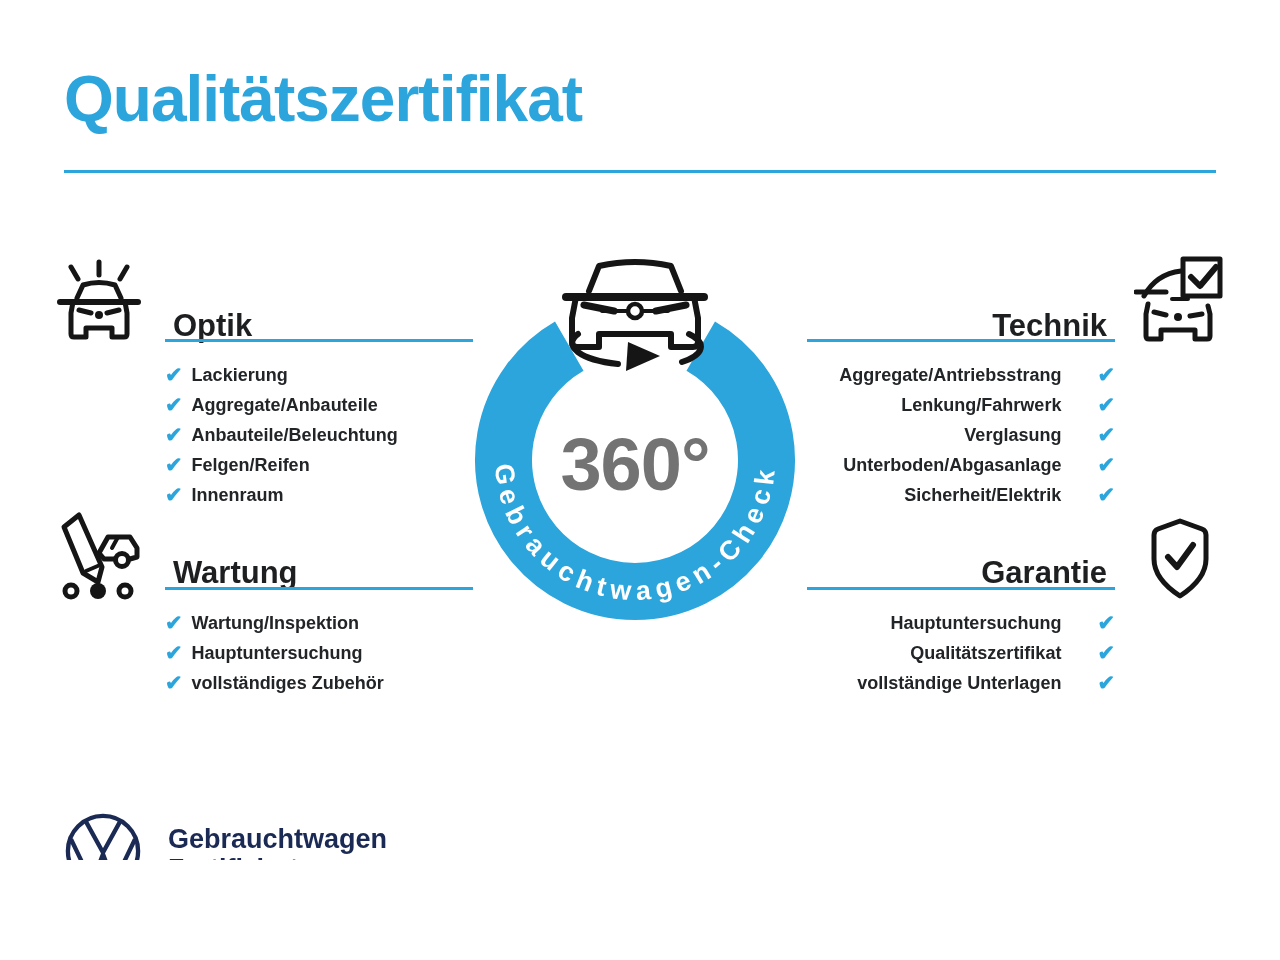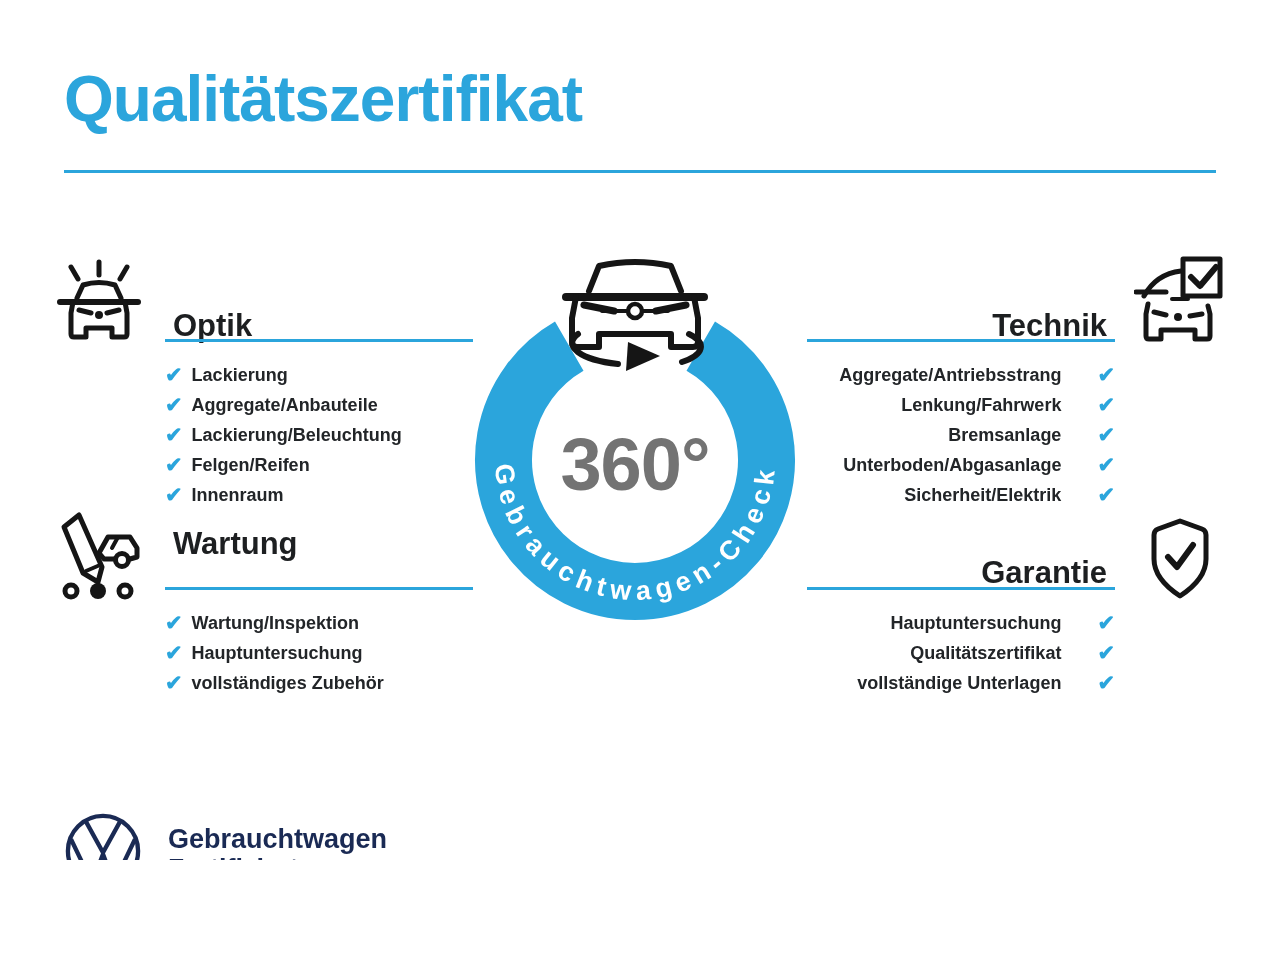--- a/index.html
+++ b/index.html
@@ -75,21 +75,21 @@
     <div class="row">
         <span class="chk">✔</span>
         <span>Lackierung</span>
       </div>
     <div class="row">
         <span class="chk">✔</span>
         <span>Aggregate/Anbauteile</span>
       </div>
     <div class="row">
         <span class="chk">✔</span>
-        <span>Lackierung/Beleuchtung</span>
+        <span>Anbauteile/Beleuchtung</span>
       </div>
     <div class="row">
         <span class="chk">✔</span>
         <span>Felgen/Reifen</span>
       </div>
     <div class="row">
         <span class="chk">✔</span>
         <span>Innenraum</span>
       </div>
   </div>
@@ -97,21 +97,21 @@
   <svg class="icon" style="left:56px;top:510px" width="88" height="92" viewBox="0 0 88 92" fill="none" stroke="#151515" stroke-width="5" stroke-linecap="round" stroke-linejoin="round">
     <path d="M8,17 L23,5 L46,57 L42,72 L27,63 Z"></path>
     <path d="M30,61 L44,55" stroke-width="4"></path>
     <path d="M43,43 L52,27 L74,27 L81,38 L81,47 L74,49 M59,49 L48,49 L43,43"></path>
     <path d="M62,27 L56,38" stroke-width="4"></path>
     <circle cx="66" cy="50" r="6.5"></circle>
     <circle cx="15" cy="81" r="6"></circle>
     <circle cx="42" cy="81" r="8" fill="#151515" stroke="none"></circle>
     <circle cx="69" cy="81" r="6"></circle>
   </svg>
-  <h2 class="sec-title" style="left:165px;top:518px">Wartung</h2>
+  <h2 class="sec-title" style="left:165px;top:547px">Wartung</h2>
   <div class="sec-rule" style="left:165px;top:587px"></div>
   <div class="list" style="left:165px;top:608px;width:330px">
     <div class="row">
         <span class="chk">✔</span>
         <span>Wartung/Inspektion</span>
       </div>
     <div class="row">
         <span class="chk">✔</span>
         <span>Hauptuntersuchung</span>
       </div>
@@ -137,21 +137,21 @@
   <div class="list rightward" style="left:775px;top:360px;width:340px">
     <div class="row">
         <span>Aggregate/Antriebsstrang</span>
         <span class="chk">✔</span>
       </div>
     <div class="row">
         <span>Lenkung/Fahrwerk</span>
         <span class="chk">✔</span>
       </div>
     <div class="row">
-        <span>Bremsanlage</span>
+        <span>Verglasung</span>
         <span class="chk">✔</span>
       </div>
     <div class="row">
         <span>Unterboden/Abgasanlage</span>
         <span class="chk">✔</span>
       </div>
     <div class="row">
         <span>Sicherheit/Elektrik</span>
         <span class="chk">✔</span>
       </div>

